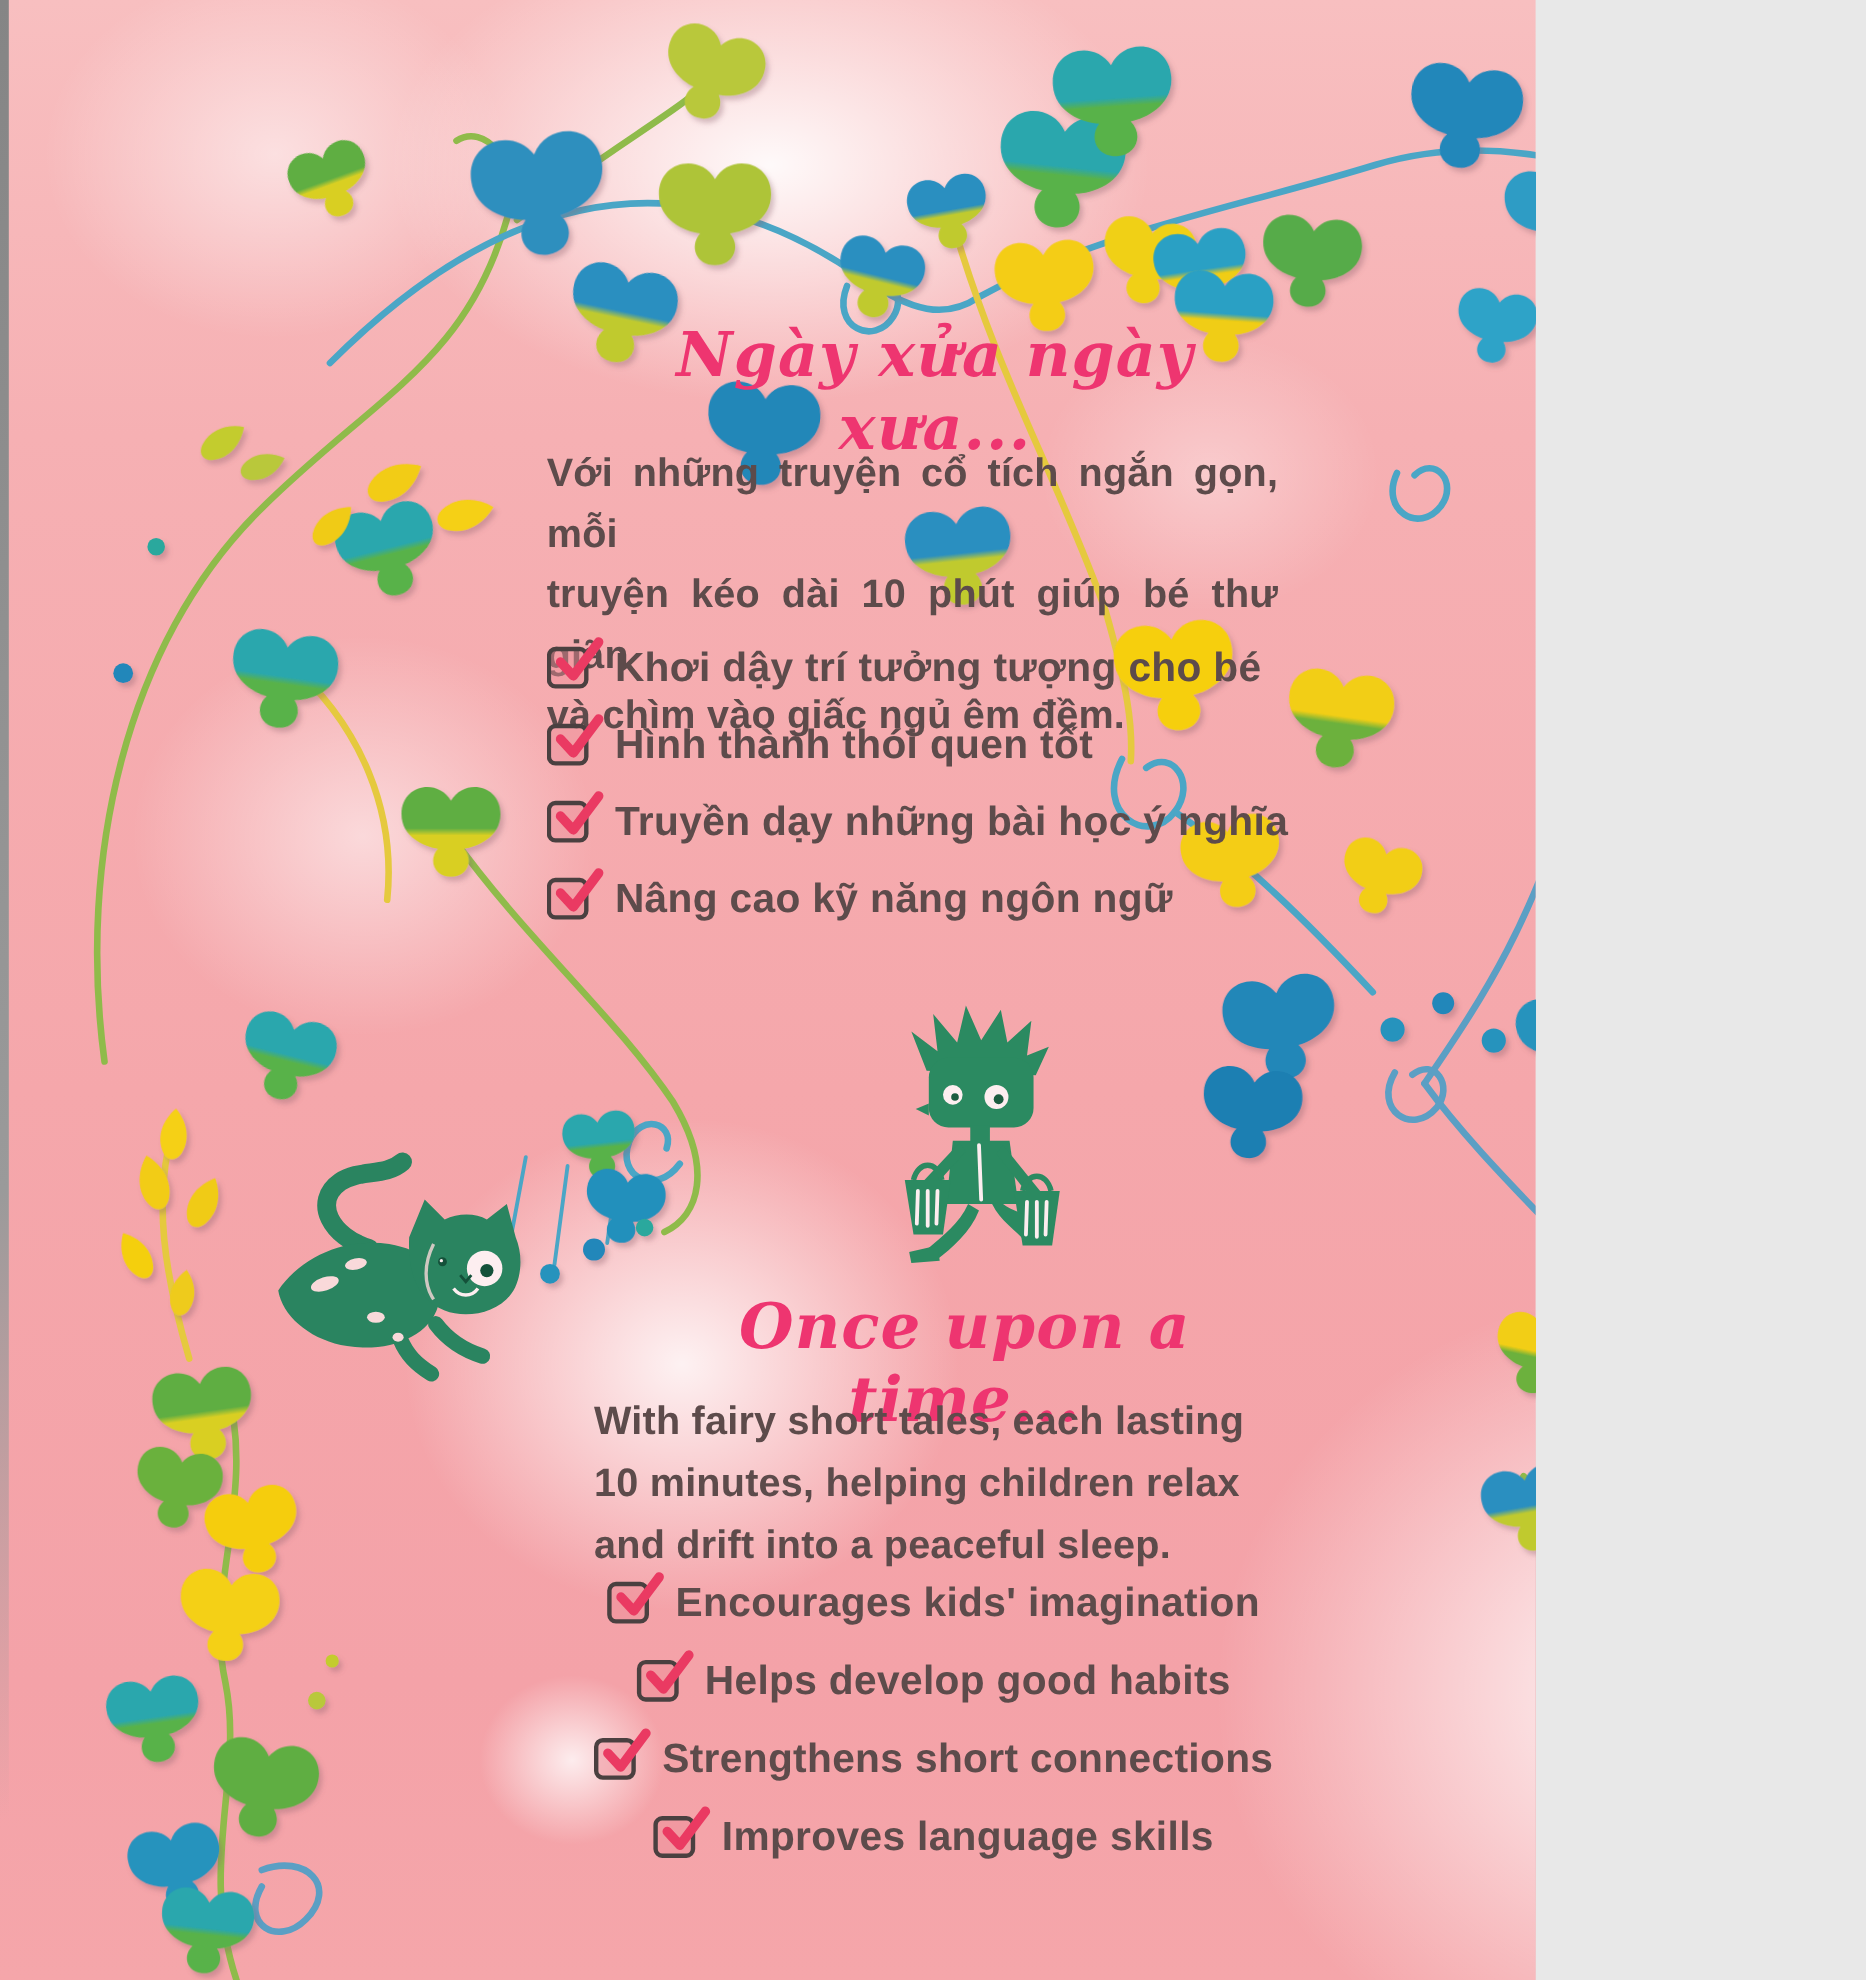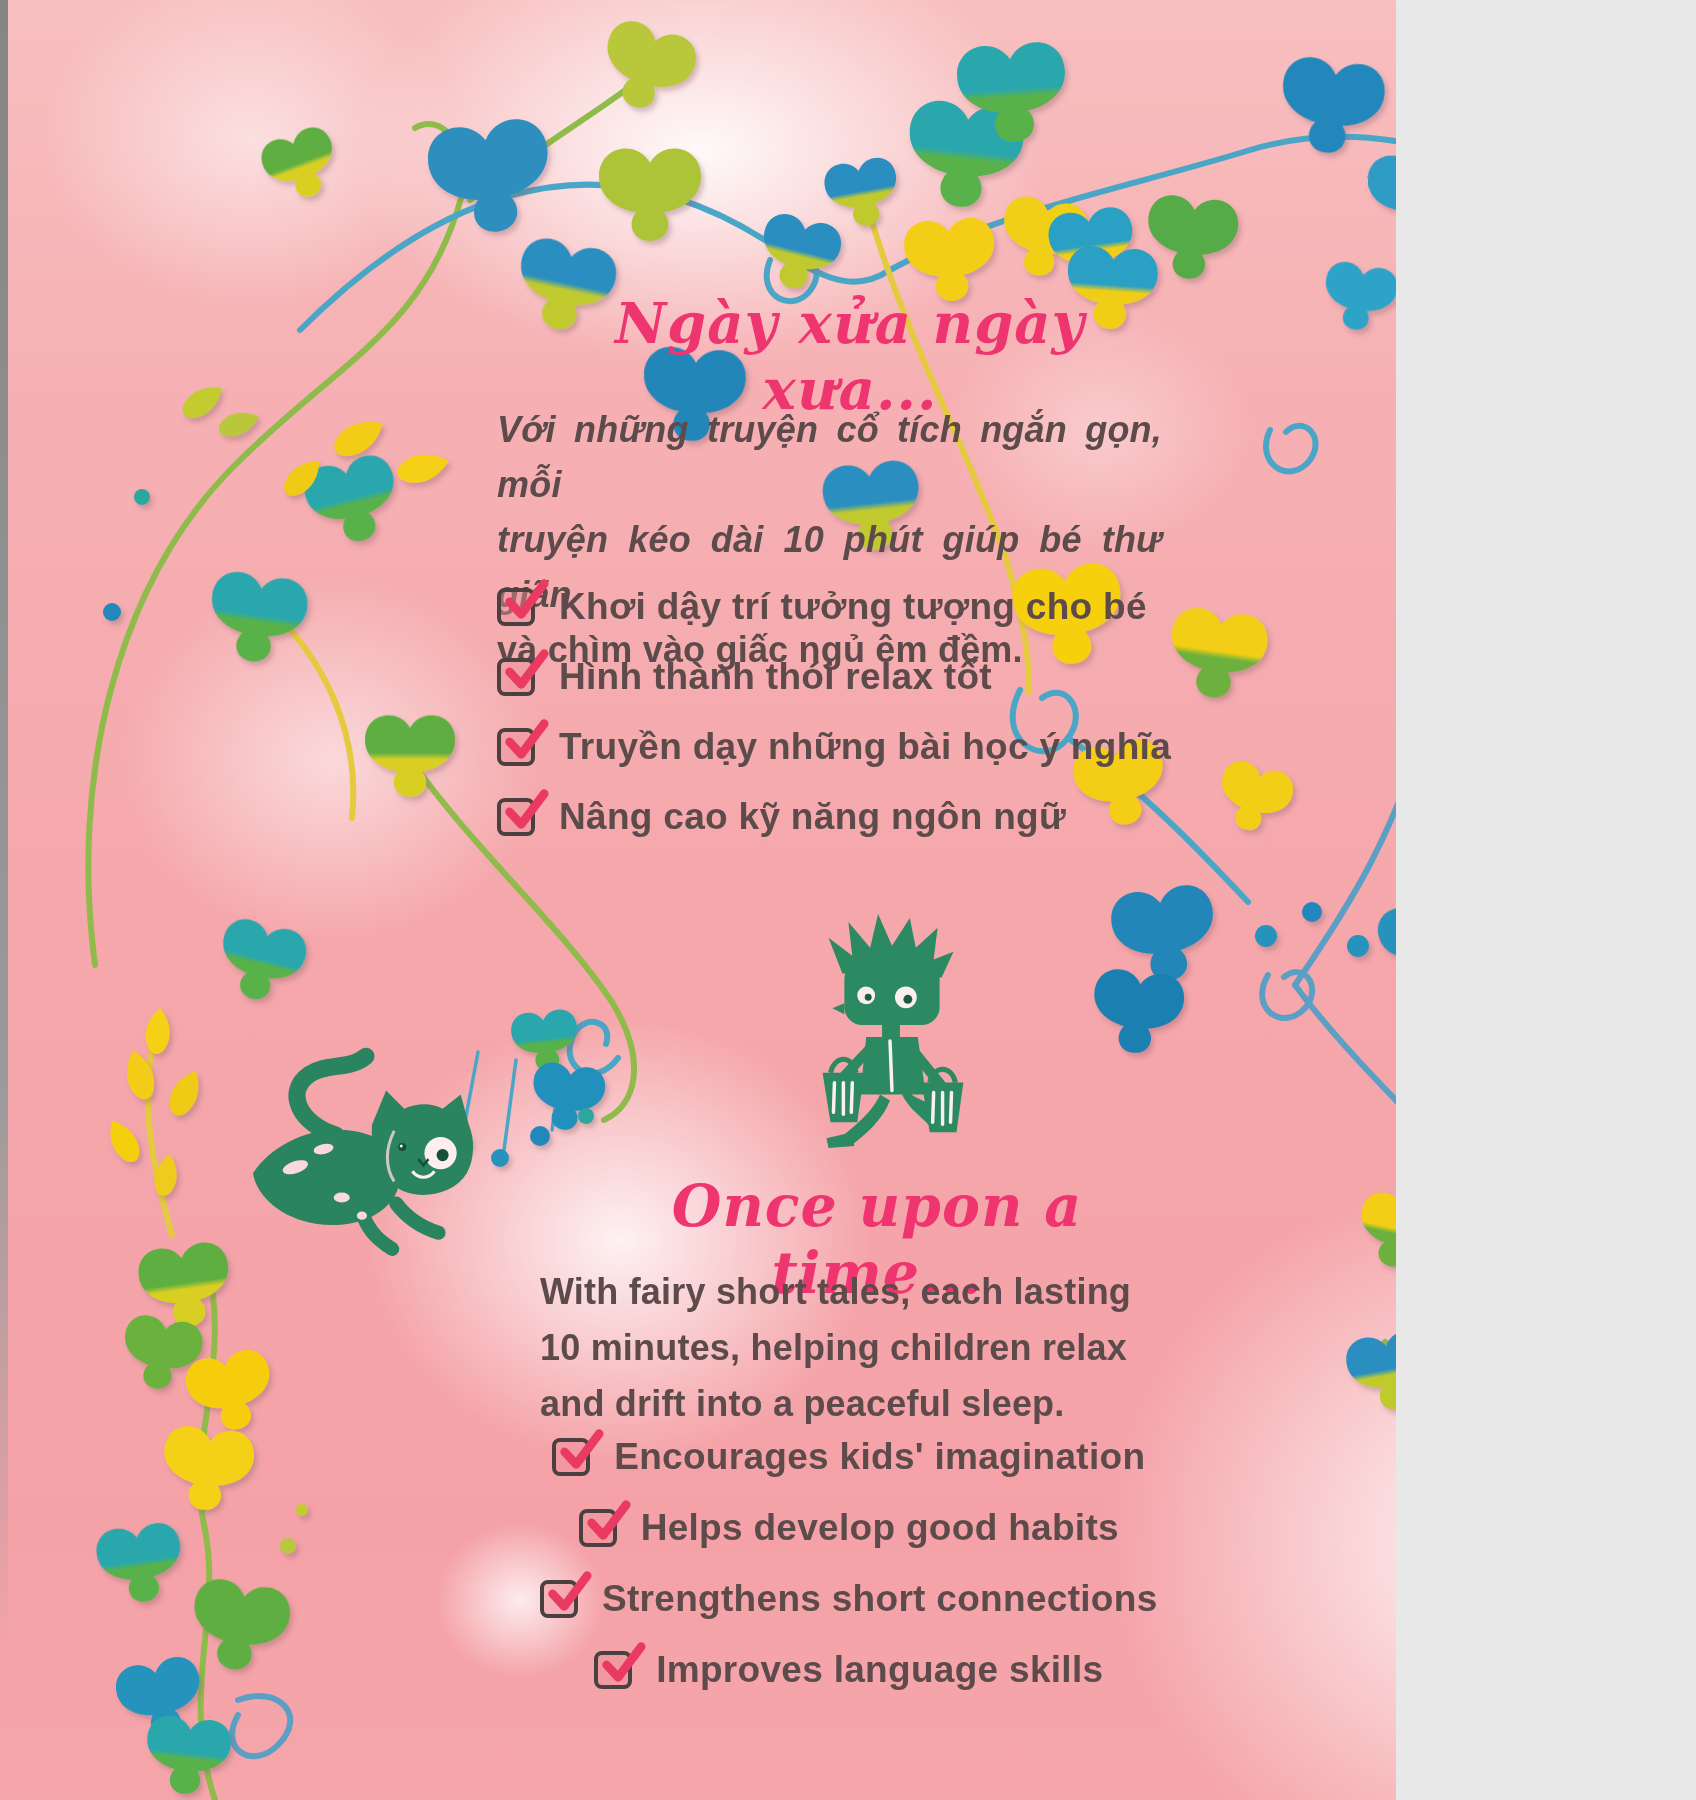--- a/index.html
+++ b/index.html
@@ -35,21 +35,21 @@
     color:#ee3570;letter-spacing:1px;
   }
   .vn-title{left:530px;top:290px;width:640px;font-size:56px;}
   .en-title{left:557px;top:1172px;width:640px;font-size:57px;}
 
   .para{position:absolute;width:665px;color:#5d4b4b;font-size:36px;font-weight:700;letter-spacing:.2px;}
   .vn-para{left:497px;top:402px;}
   .en-para{left:540px;top:1264px;}
   .pline{line-height:55px;white-space:nowrap;}
   .en-para .pline{line-height:56px;}
-  .jline{white-space:normal;text-align:justify;text-align-last:justify;font-style:italic;}
+  .jline{white-space:normal;text-align:justify;text-align-last:justify;}
 
   .checks{position:absolute;list-style:none;margin:0;padding:0;}
   .vn-checks{left:497px;top:586px;}
   .en-checks{left:540px;top:1436px;}
   .crow{display:flex;align-items:center;margin-bottom:28px;}
   .en-checks .crow{margin-bottom:29px;justify-content:center;}
   .cbox{
     position:relative;flex:0 0 auto;width:38px;height:38px;box-sizing:border-box;
     border:4px solid #4a4040;border-radius:8px;background:rgba(238,140,150,.45);
     margin-right:24px;
@@ -296,21 +296,21 @@
           </svg>
         </span>
       <span class="clabel">Khơi dậy trí tưởng tượng cho bé</span>
     </li>
     <li class="crow">
       <span class="cbox">
           <svg viewBox="0 0 52 52">
             <path d="M10 28 L22 41 L46 9"></path>
           </svg>
         </span>
-      <span class="clabel">Hình thành thói relax tốt</span>
+      <span class="clabel">Hình thành thói quen tốt</span>
     </li>
     <li class="crow">
       <span class="cbox">
           <svg viewBox="0 0 52 52">
             <path d="M10 28 L22 41 L46 9"></path>
           </svg>
         </span>
       <span class="clabel">Truyền dạy những bài học ý nghĩa</span>
     </li>
     <li class="crow">

